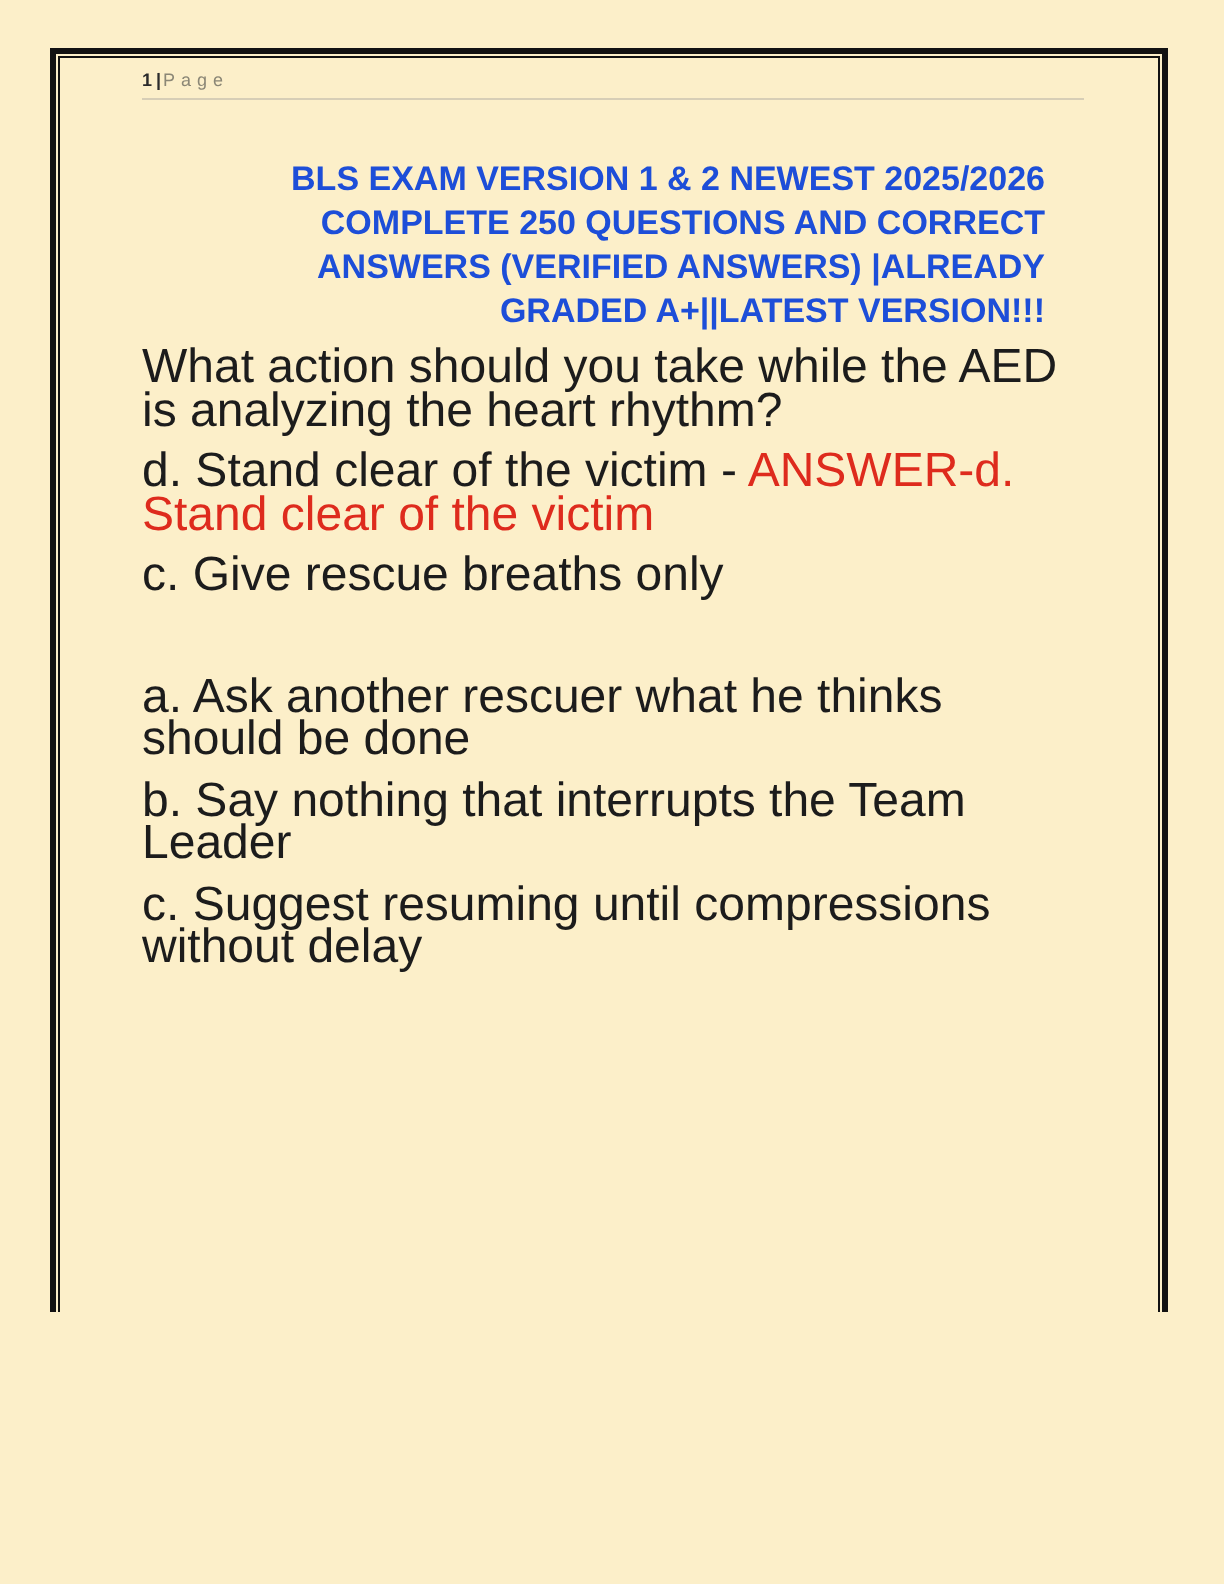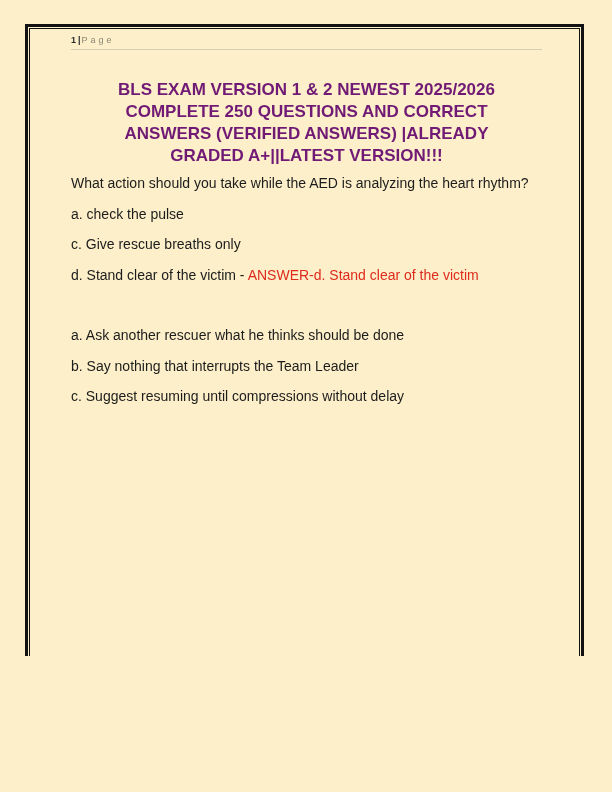--- a/index.html
+++ b/index.html
@@ -53,29 +53,29 @@
     font-weight: bold;
     margin: 0 1px;
   }
   .pg-label {
     letter-spacing: 3px;
     color: #8B8776;
   }
   .title {
     margin: 29px auto 0 auto;
     max-width: 432px;
-    text-align: center;
-    color: #701a75;
+    text-align: right;
+    color: #1d4ed8;
     font-size: 17px;
     font-weight: bold;
     line-height: 22px;
   }
   .q, .opt {
     margin: 0 0 9px 0;
-    font-size: 14px;
+    font-size: 24px;
     line-height: 21.5px;
     color: #1C1C1C;
   }
   .q { margin-top: 6px; }
   .answer { color: #DE2B1D; }
   .spacer { height: 30px; }
 </style>
 </head>
 <body>
 
@@ -85,23 +85,22 @@
       <div class="content">
 
         <div class="header">
           <span class="pg-num">1</span><span class="pg-sep">|</span><span class="pg-label">Page</span>
         </div>
 
         <h1 class="title">BLS EXAM VERSION 1 &amp; 2 NEWEST 2025/2026 COMPLETE 250 QUESTIONS AND CORRECT ANSWERS (VERIFIED ANSWERS) |ALREADY GRADED A+||LATEST VERSION!!!</h1>
 
         <section>
           <p class="q">What action should you take while the AED is analyzing the heart rhythm?</p>
-          <p class="opt">a. check the pulse</p>
+          <p class="opt"><span>d. Stand clear of the victim - </span><span class="answer">ANSWER-d. Stand clear of the victim</span></p>
           <p class="opt">c. Give rescue breaths only</p>
-          <p class="opt"><span>d. Stand clear of the victim - </span><span class="answer">ANSWER-d. Stand clear of the victim</span></p>
         </section>
 
         <div class="spacer"></div>
 
         <section>
           <p class="opt">a. Ask another rescuer what he thinks should be done</p>
           <p class="opt">b. Say nothing that interrupts the Team Leader</p>
           <p class="opt">c. Suggest resuming until compressions without delay</p>
         </section>
 

